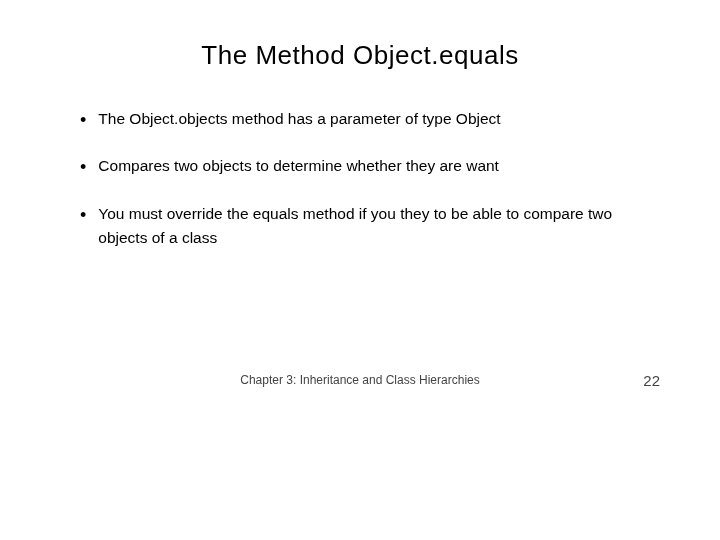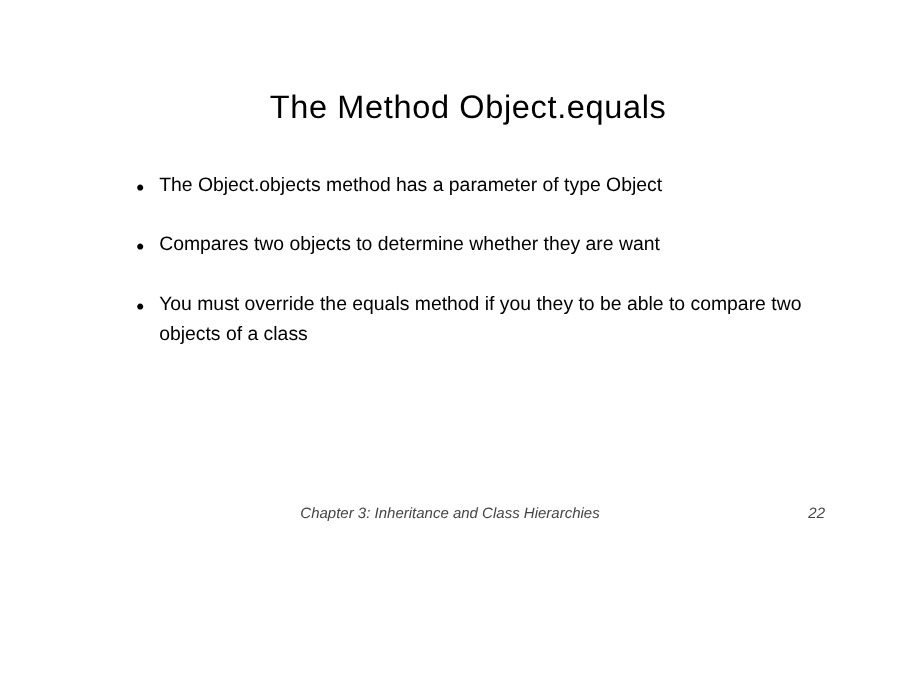--- a/index.html
+++ b/index.html
@@ -15,23 +15,22 @@
       font-family: Arial, Helvetica, sans-serif;
       overflow: hidden;
     }
 
     .slide {
       width: 720px;
       height: 403px;
       background: #ffffff;
       display: flex;
       flex-direction: column;
-      padding: 30px 60px 20px 89px;
+      padding: 30px 60px 20px 60px;
       position: relative;
-      margin-top: 30px;
     }
 
     .slide-title {
       text-align: center;
       font-size: 26px;
       font-weight: normal;
       color: #000000;
       margin-bottom: 36px;
       margin-top: 10px;
       letter-spacing: 0.02em;
@@ -74,32 +73,31 @@
 
     .slide-footer {
       display: flex;
       justify-content: center;
       align-items: center;
       position: absolute;
       bottom: 16px;
       left: 0;
       right: 0;
       padding: 0 60px;
-      font-style: italic;
     }
 
     .footer-center {
       font-size: 12px;
       color: #444444;
       text-align: center;
       flex: 1;
     }
 
     .footer-page {
-      font-size: 12px;
+      font-size: 15px;
       color: #444444;
       position: absolute;
       right: 60px;
     }
   </style>
 </head>
 <body>
 
 <div class="slide">
 

